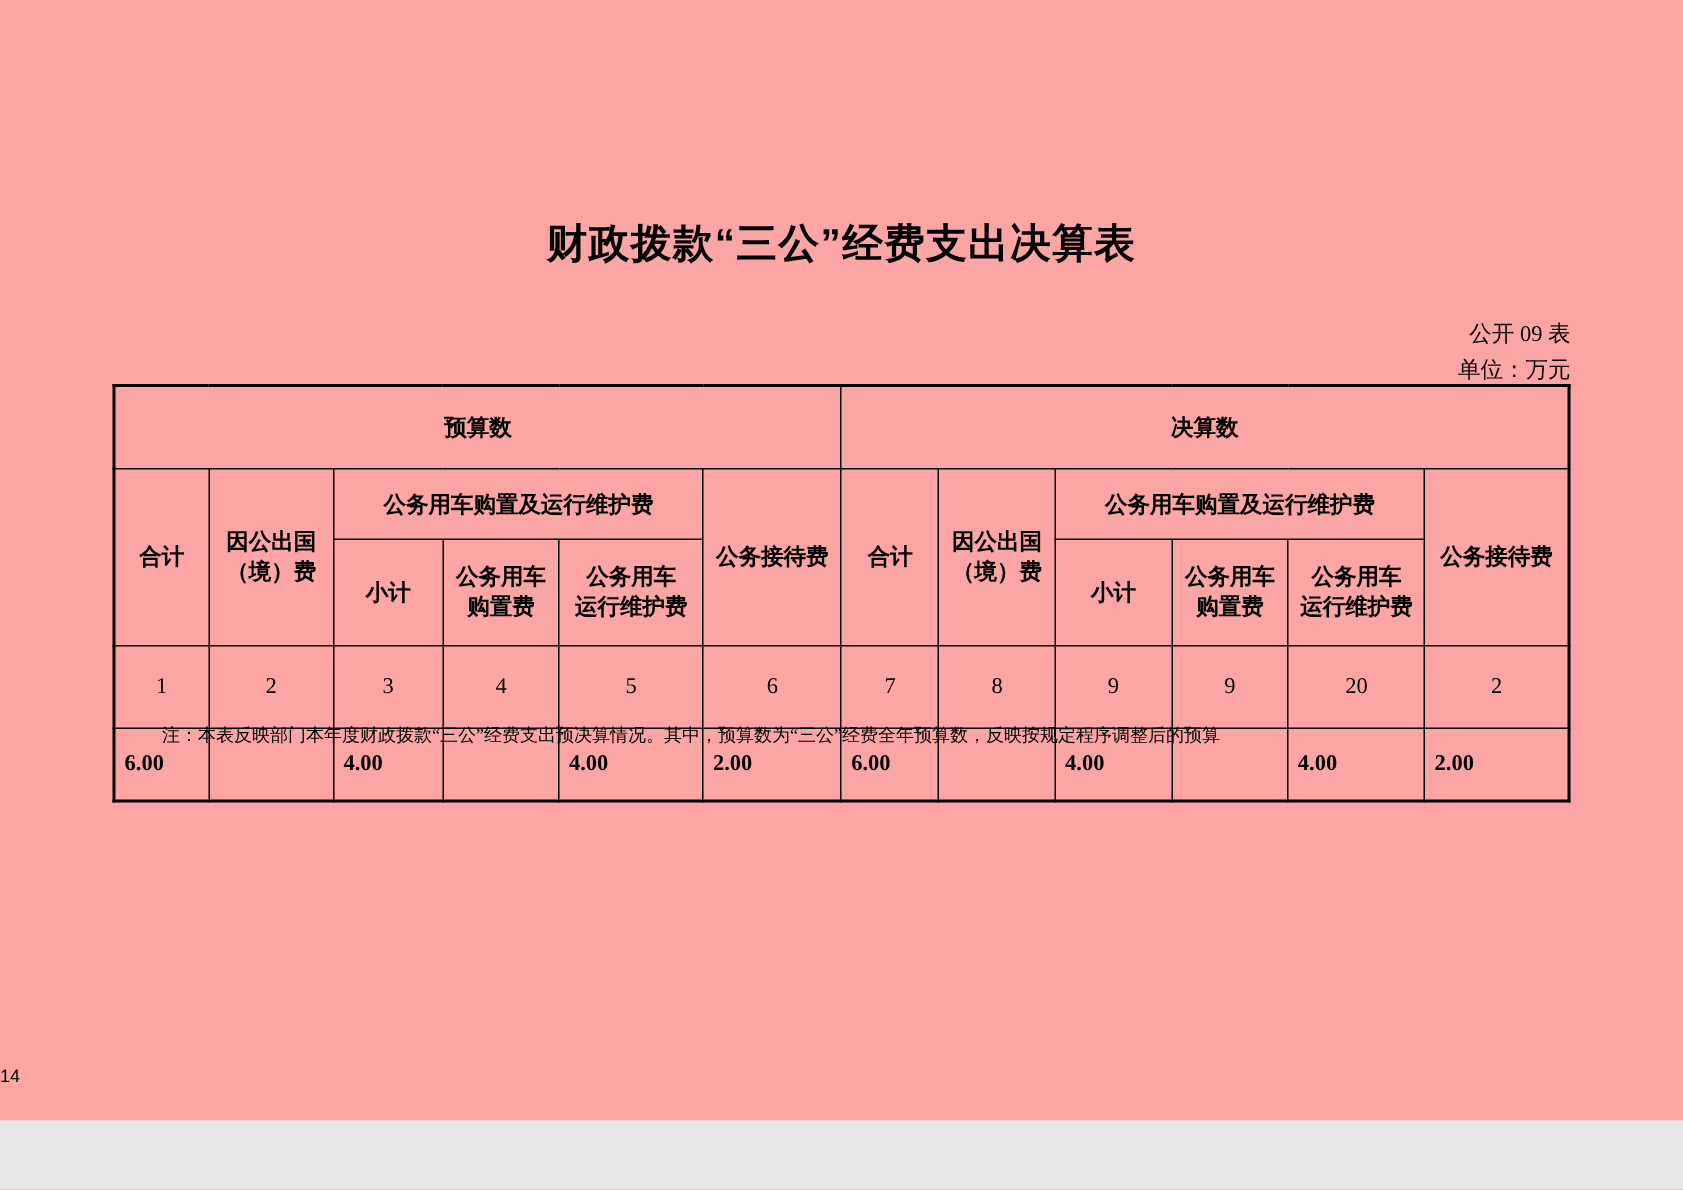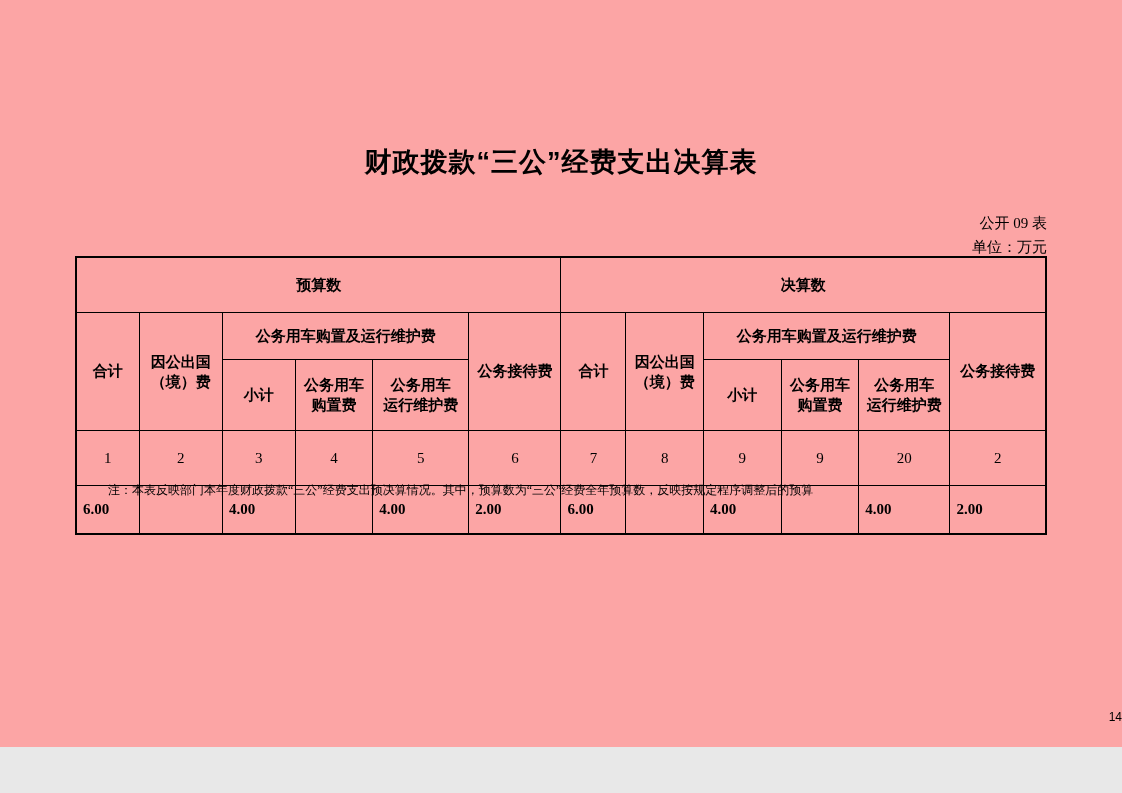--- a/index.html
+++ b/index.html
@@ -67,21 +67,21 @@
     left: 108px;
     width: 960px;
     font-size: 12px;
     line-height: 21.5px;
   }
   .page-number {
     position: absolute;
     top: 710px;
     left: 0;
     width: 100%;
-    text-align: right;
+    text-align: left;
     font-family: "Liberation Sans", sans-serif;
     font-size: 12px;
   }
 </style>
 </head>
 <body>
 
 <div class="page">
 
   <div class="doc-title">财政拨款“三公”经费支出决算表</div>

